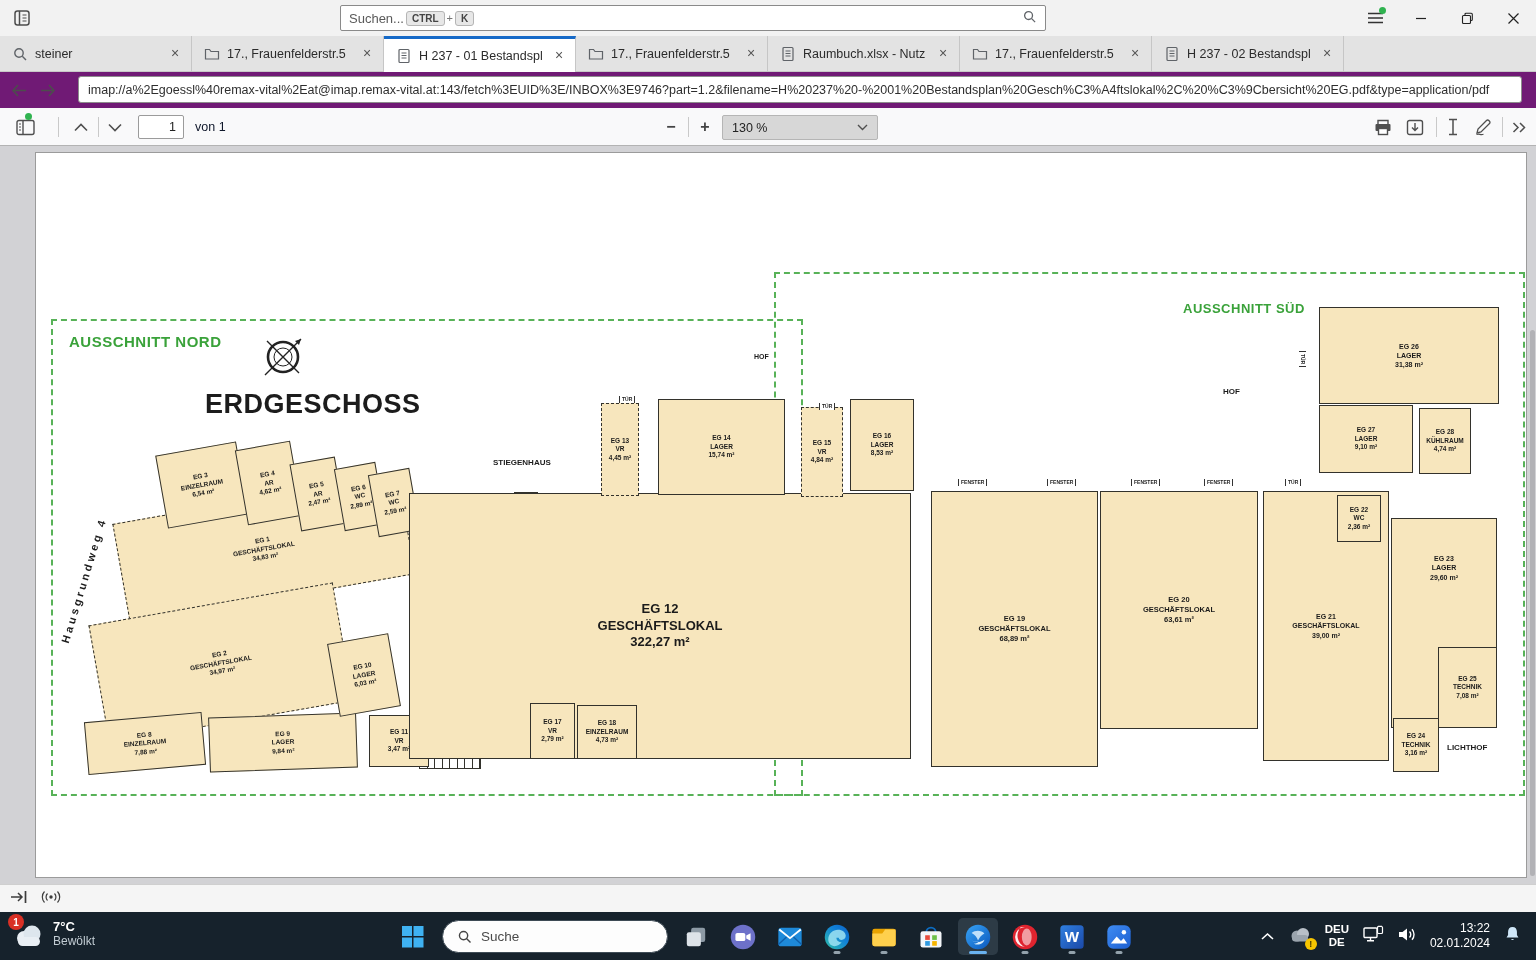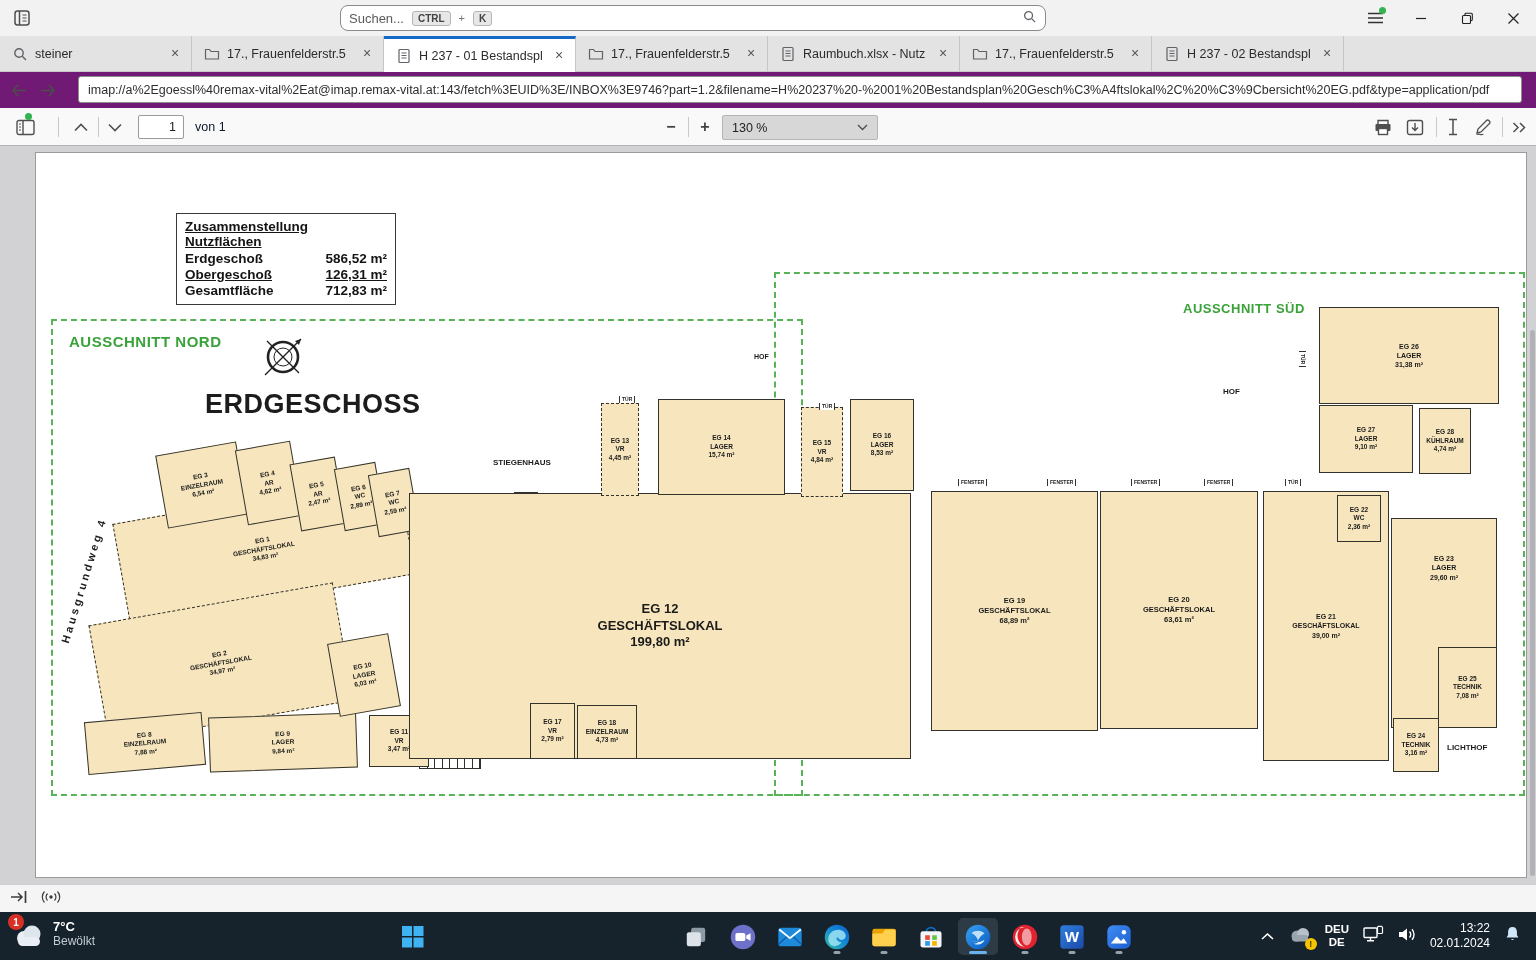--- a/index.html
+++ b/index.html
@@ -2,21 +2,21 @@
 <html><head>
 <meta charset="utf-8">
 <style>
   * { margin:0; padding:0; box-sizing:border-box; }
   body { font-family:"Liberation Sans", sans-serif; }
   .canvas { position:relative; width:1536px; height:960px; background:#d2d2d5; overflow:hidden; }
 
   
   .titlebar { position:absolute; left:0; top:0; width:1536px; height:36px; background:#f2f2f2; }
   .spaces-btn { position:absolute; left:10px; top:7px; width:24px; height:22px; display:flex; align-items:center; justify-content:center; border-radius:3px; }
-  .global-search { position:absolute; left:340px; top:5px; width:706px; height:26px; background:#fff; border:1px solid #8a8a8a; border-radius:8px; display:flex; align-items:center; padding:0 8px; gap:8px; font-size:13px; color:#5a5a5a; }
+  .global-search { position:absolute; left:340px; top:5px; width:706px; height:26px; background:#fff; border:1px solid #8a8a8a; border-radius:2px; display:flex; align-items:center; padding:0 8px; gap:2px; font-size:13px; color:#5a5a5a; }
   .global-search .kbd { font-size:10px; background:#e7e7e7; border:1px solid #b5b5b5; border-radius:3px; padding:1px 5px; color:#444; font-weight:bold; }
   .global-search .plus { color:#777; font-size:11px; }
   .global-search .mag { margin-left:auto; }
   .win-controls { position:absolute; right:0; top:0; height:36px; display:flex; }
   .win-btn { width:46px; height:36px; display:flex; align-items:center; justify-content:center; color:#222; }
   .menu-btn { position:relative; }
   .green-dot { position:absolute; width:7px; height:7px; border-radius:50%; background:#30b350; }
 
   
   .tabbar { position:absolute; left:0; top:36px; width:1536px; height:36px; background:#e3e3e3; display:flex; border-bottom:1px solid #c8c8c8; }
@@ -269,35 +269,20 @@
     <div class="tool" style="left:1506px">
         <svg width="15" height="11" viewBox="0 0 15 11">
           <path d="M1.5 1l4.5 4.5L1.5 10M8 1l4.5 4.5L8 10" fill="none" stroke="#4f4f4f" stroke-width="1.5"></path>
         </svg>
       </div>
   </div>
 
   <div class="pdfarea">
     <div class="pdfpage" id="pdfpage">
 
-      <div class="summary">
-        <div class="t">Zusammenstellung Nutzflächen</div>
-        <div class="row">
-            <span>Erdgeschoß</span>
-            <span class="v">586,52 m²</span>
-          </div>
-        <div class="row ul">
-            <span>Obergeschoß</span>
-            <span class="v">126,31 m²</span>
-          </div>
-        <div class="row">
-            <span>Gesamtfläche</span>
-            <span class="v">712,83 m²</span>
-          </div>
-      </div>
 
       <div class="compass">
         <svg width="52" height="52" viewBox="0 0 52 52">
             <circle cx="26" cy="26" r="15" fill="none" stroke="#222" stroke-width="2.6"></circle>
             <circle cx="26" cy="26" r="9" fill="none" stroke="#222" stroke-width="1"></circle>
             <path d="M8 44L44 8M10 10l32 32" stroke="#222" stroke-width="1.4"></path>
             <path d="M44 8l-6 2 4 4z" fill="#222"></path>
           </svg>
       </div>
 
@@ -386,21 +371,21 @@
           <div class="room-label">
             <div>EG 11</div>
             <div>VR</div>
             <div>3,47 m²</div>
           </div>
         </div>
         <div class="room" style="left: 373px; top: 340px; width: 502px; height: 266px;">
           <div class="room-label" style="font-size: 13px;">
             <div>EG 12</div>
             <div>GESCHÄFTSLOKAL</div>
-            <div>199,80 m²</div>
+            <div>322,27 m²</div>
           </div>
         </div>
         <div class="room dashed" style="left: 565px; top: 250px; width: 38px; height: 93px;">
           <div class="room-label">
             <div>EG 13</div>
             <div>VR</div>
             <div>4,45 m²</div>
           </div>
         </div>
         <div class="room" style="left: 622px; top: 246px; width: 127px; height: 96px;">
@@ -431,21 +416,21 @@
             <div>2,79 m²</div>
           </div>
         </div>
         <div class="room" style="left: 541px; top: 552px; width: 60px; height: 54px;">
           <div class="room-label">
             <div>EG 18</div>
             <div>EINZELRAUM</div>
             <div>4,73 m²</div>
           </div>
         </div>
-        <div class="room" style="left: 895px; top: 338px; width: 167px; height: 240px;">
+        <div class="room" style="left: 895px; top: 338px; width: 167px; height: 276px;">
           <div class="room-label" style="font-size: 7.5px;">
             <div>EG 19</div>
             <div>GESCHÄFTSLOKAL</div>
             <div>68,89 m²</div>
           </div>
         </div>
         <div class="room" style="left: 1064px; top: 338px; width: 158px; height: 238px;">
           <div class="room-label" style="font-size: 7.5px;">
             <div>EG 20</div>
             <div>GESCHÄFTSLOKAL</div>
@@ -555,20 +540,27 @@
       </div>
     </div>
     <div class="tb-btn" style="left:392px">
       <svg width="25" height="25" viewBox="0 0 25 25">
           <rect x="2" y="2" width="10" height="10" fill="#3fb2f2"></rect>
           <rect x="13.5" y="2" width="10" height="10" fill="#3fb2f2"></rect>
           <rect x="2" y="13.5" width="10" height="10" fill="#3fb2f2"></rect>
           <rect x="13.5" y="13.5" width="10" height="10" fill="#3fb2f2"></rect>
         </svg>
     </div>
+    <div class="tb-search">
+      <svg width="15" height="15" viewBox="0 0 16 16">
+          <circle cx="7" cy="7" r="4.4" fill="none" stroke="#444" stroke-width="1.5"></circle>
+          <path d="M10.4 10.4L14.4 14.4" stroke="#444" stroke-width="1.5"></path>
+        </svg>
+      <span>Suche</span>
+    </div>
     <div id="apps">
         <div class="tb-btn" style="left: 676px;">
           <svg width="26" height="26" viewBox="0 0 24 24">
             <rect x="7.5" y="3.5" width="13" height="13" rx="2" fill="#8d9aa5"></rect>
             <rect x="3.5" y="7.5" width="13" height="13" rx="2" fill="#dde3e8"></rect>
           </svg>
         </div>
         <div class="tb-btn" style="left: 723px;">
           <svg width="28" height="28" viewBox="0 0 24 24">
             <circle cx="12" cy="12" r="10.5" fill="#6d71c9"></circle>

